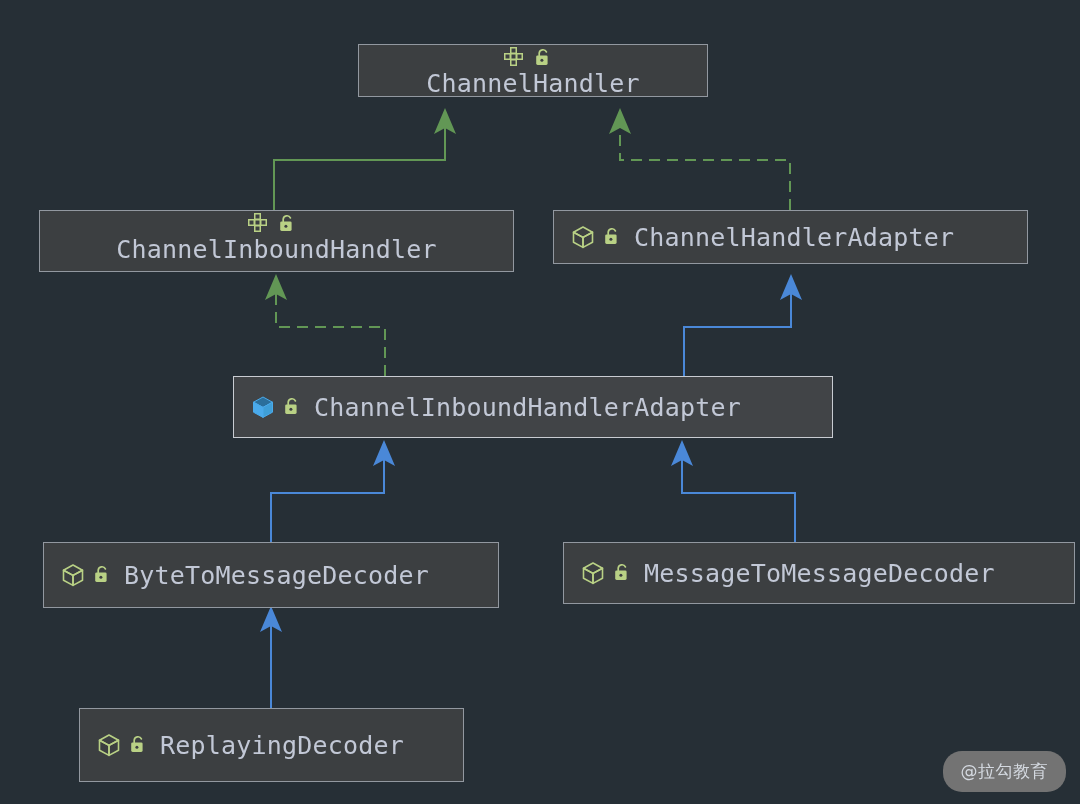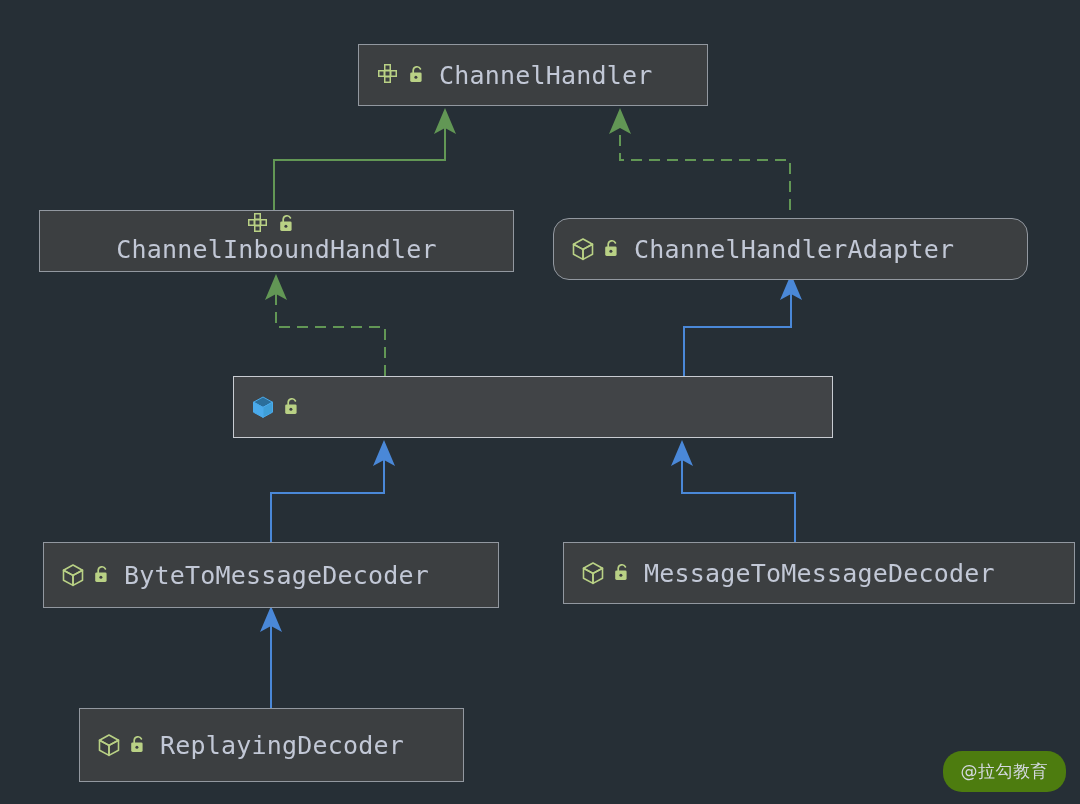--- a/index.html
+++ b/index.html
@@ -50,21 +50,21 @@
   .node-label {
     color: #c2c8d6;
     font-size: 25px;
     letter-spacing: 0.2px;
     line-height: 1;
   }
   .watermark {
     position: absolute;
     right: 14px;
     bottom: 12px;
-    background: #4d7c0f;
+    background: #737373;
     color: #d4d9e0;
     font-family: "DejaVu Sans", "Liberation Sans", sans-serif;
     font-size: 17px;
     padding: 9px 18px;
     border-radius: 19px;
     letter-spacing: 0.5px;
   }
 </style>
 </head>
 <body>
@@ -94,21 +94,21 @@
       <g>
         <path d="M 795 542 L 795 493 L 682 493 L 682 456" fill="none" stroke="#4a88d8" stroke-width="2"></path>
         <path d="M 682 440 L 671 466 L 682 460 L 693 466 Z" fill="#4a88d8"></path>
       </g>
       <g>
         <path d="M 271 708 L 271 622" fill="none" stroke="#4a88d8" stroke-width="2"></path>
         <path d="M 271 606 L 260 632 L 271 626 L 282 632 Z" fill="#4a88d8"></path>
       </g>
     </svg>
   <div id="node-layer">
-      <div class="node" style="left: 358px; top: 44px; width: 350px; height: 62px;">
+      <div class="node" style="left: 358px; top: 44px; width: 350px; height: 53px; flex-direction: column;">
         <span class="node-icons">
           <svg width="26" height="26" viewBox="0 0 26 26" class="icon icon-type">
             <rect x="9.75" y="2.75" width="5.5" height="5.5" fill="none" stroke="#b9d185" stroke-width="1.5"></rect>
             <rect x="3.75" y="8.75" width="5.5" height="5.5" fill="none" stroke="#b9d185" stroke-width="1.5"></rect>
             <rect x="9.75" y="8.75" width="5.5" height="5.5" fill="none" stroke="#b9d185" stroke-width="1.5"></rect>
             <rect x="15.75" y="8.75" width="5.5" height="5.5" fill="none" stroke="#b9d185" stroke-width="1.5"></rect>
             <rect x="9.75" y="14.75" width="5.5" height="5.5" fill="none" stroke="#b9d185" stroke-width="1.5"></rect>
           </svg>
           <svg width="18" height="22" viewBox="0 0 18 22" class="icon icon-lock">
             <path d="M5.2 8.5 V6.2 a3.8 3.8 0 0 1 7.2 -1.3" fill="none" stroke="#b9d185" stroke-width="1.7" stroke-linecap="round"></path>
@@ -128,21 +128,21 @@
             <rect x="9.75" y="14.75" width="5.5" height="5.5" fill="none" stroke="#b9d185" stroke-width="1.5"></rect>
           </svg>
           <svg width="18" height="22" viewBox="0 0 18 22" class="icon icon-lock">
             <path d="M5.2 8.5 V6.2 a3.8 3.8 0 0 1 7.2 -1.3" fill="none" stroke="#b9d185" stroke-width="1.7" stroke-linecap="round"></path>
             <rect x="2.2" y="8.4" width="11.4" height="9.6" rx="1.4" fill="#b9d185"></rect>
             <circle cx="7.9" cy="13.2" r="1.5" fill="#3c3f41"></circle>
           </svg>
         </span>
         <span class="node-label">ChannelInboundHandler</span>
       </div>
-      <div class="node" style="left: 553px; top: 218px; width: 475px; height: 62px; border-radius: 16px;">
+      <div class="node" style="left: 553px; top: 210px; width: 475px; height: 54px;">
         <span class="node-icons">
           <svg width="26" height="26" viewBox="0 0 26 26" class="icon icon-type">
             <path d="M13 3 L22.5 8.2 L13 13.4 L3.5 8.2 Z" fill="none" stroke="#b9d185" stroke-width="1.6" stroke-linejoin="round"></path>
             <path d="M3.5 8.2 L13 13.4 L13 23.4 L3.5 18.2 Z" fill="none" stroke="#b9d185" stroke-width="1.6" stroke-linejoin="round"></path>
             <path d="M22.5 8.2 L22.5 18.2 L13 23.4 L13 13.4 Z" fill="none" stroke="#b9d185" stroke-width="1.6" stroke-linejoin="round"></path>
           </svg>
           <svg width="18" height="22" viewBox="0 0 18 22" class="icon icon-lock">
             <path d="M5.2 8.5 V6.2 a3.8 3.8 0 0 1 7.2 -1.3" fill="none" stroke="#b9d185" stroke-width="1.7" stroke-linecap="round"></path>
             <rect x="2.2" y="8.4" width="11.4" height="9.6" rx="1.4" fill="#b9d185"></rect>
             <circle cx="7.9" cy="13.2" r="1.5" fill="#3c3f41"></circle>
@@ -156,20 +156,21 @@
             <path d="M13 3 L22.5 8.2 L13 13.4 L3.5 8.2 Z" fill="#2b6f9c" stroke="#4aaaeb" stroke-width="1" stroke-linejoin="round"></path>
             <path d="M3.5 8.2 L13 13.4 L13 23.4 L3.5 18.2 Z" fill="#4aaaeb" stroke="#4aaaeb" stroke-width="1" stroke-linejoin="round"></path>
             <path d="M22.5 8.2 L22.5 18.2 L13 23.4 L13 13.4 Z" fill="#3f9fd8" stroke="#4aaaeb" stroke-width="1" stroke-linejoin="round"></path>
           </svg>
           <svg width="18" height="22" viewBox="0 0 18 22" class="icon icon-lock">
             <path d="M5.2 8.5 V6.2 a3.8 3.8 0 0 1 7.2 -1.3" fill="none" stroke="#b9d185" stroke-width="1.7" stroke-linecap="round"></path>
             <rect x="2.2" y="8.4" width="11.4" height="9.6" rx="1.4" fill="#b9d185"></rect>
             <circle cx="7.9" cy="13.2" r="1.5" fill="#3c3f41"></circle>
           </svg>
         </span>
+        <span class="node-label">ChannelInboundHandlerAdapter</span>
       </div>
       <div class="node" style="left: 43px; top: 542px; width: 456px; height: 66px;">
         <span class="node-icons">
           <svg width="26" height="26" viewBox="0 0 26 26" class="icon icon-type">
             <path d="M13 3 L22.5 8.2 L13 13.4 L3.5 8.2 Z" fill="none" stroke="#b9d185" stroke-width="1.6" stroke-linejoin="round"></path>
             <path d="M3.5 8.2 L13 13.4 L13 23.4 L3.5 18.2 Z" fill="none" stroke="#b9d185" stroke-width="1.6" stroke-linejoin="round"></path>
             <path d="M22.5 8.2 L22.5 18.2 L13 23.4 L13 13.4 Z" fill="none" stroke="#b9d185" stroke-width="1.6" stroke-linejoin="round"></path>
           </svg>
           <svg width="18" height="22" viewBox="0 0 18 22" class="icon icon-lock">
             <path d="M5.2 8.5 V6.2 a3.8 3.8 0 0 1 7.2 -1.3" fill="none" stroke="#b9d185" stroke-width="1.7" stroke-linecap="round"></path>

